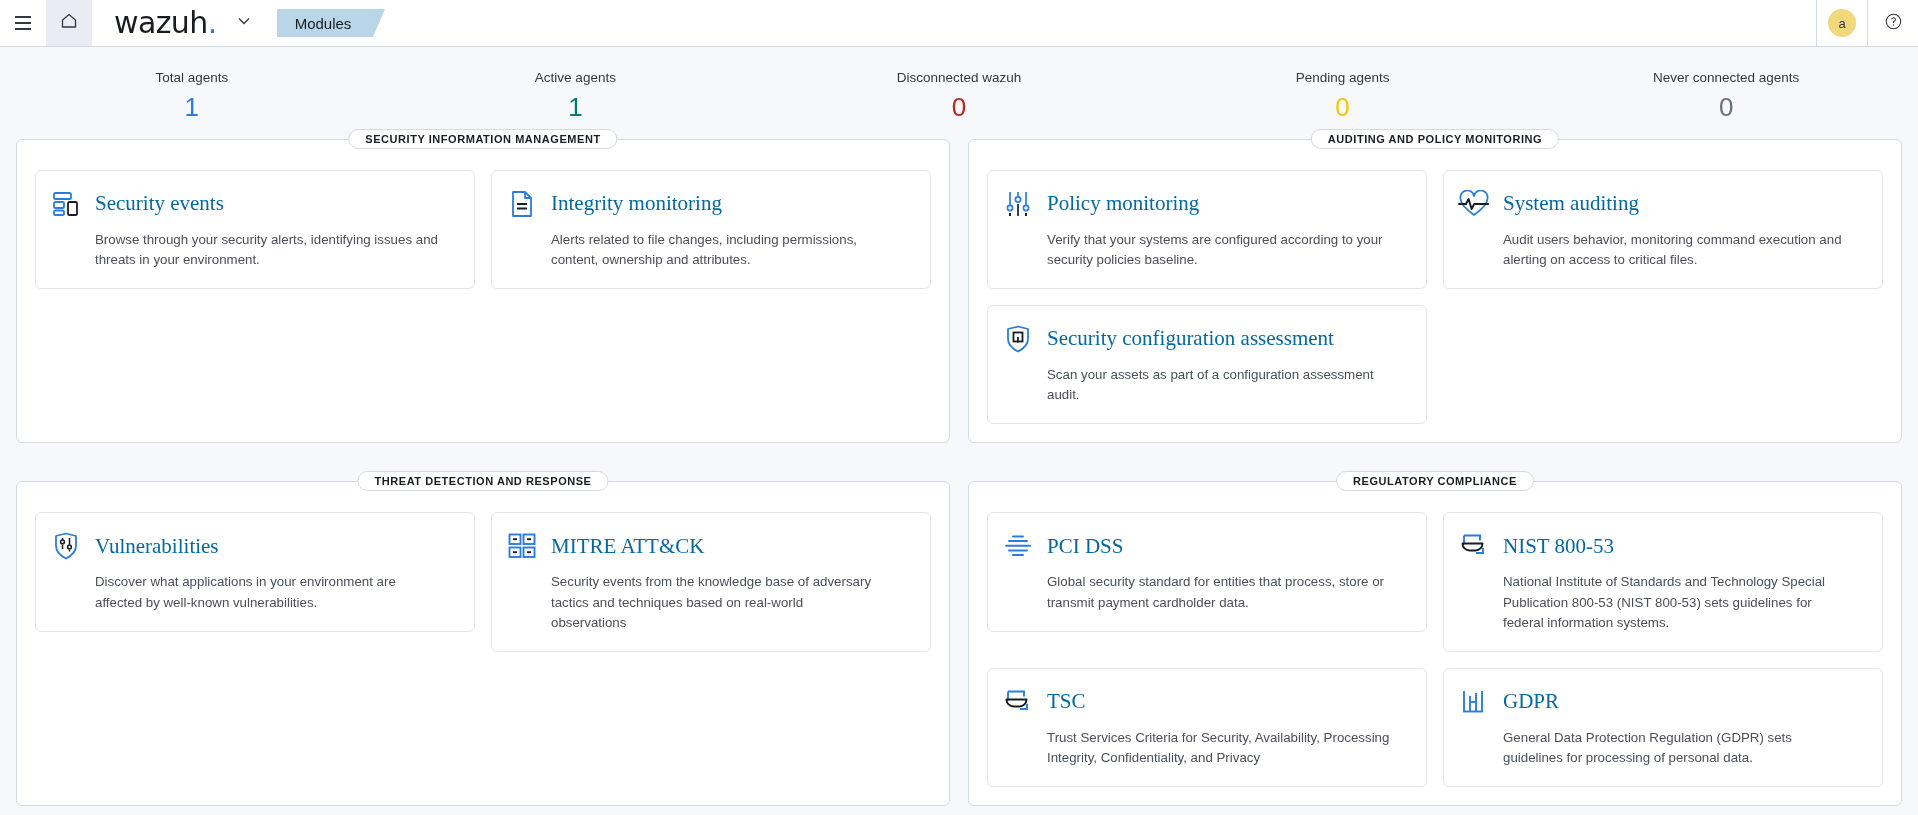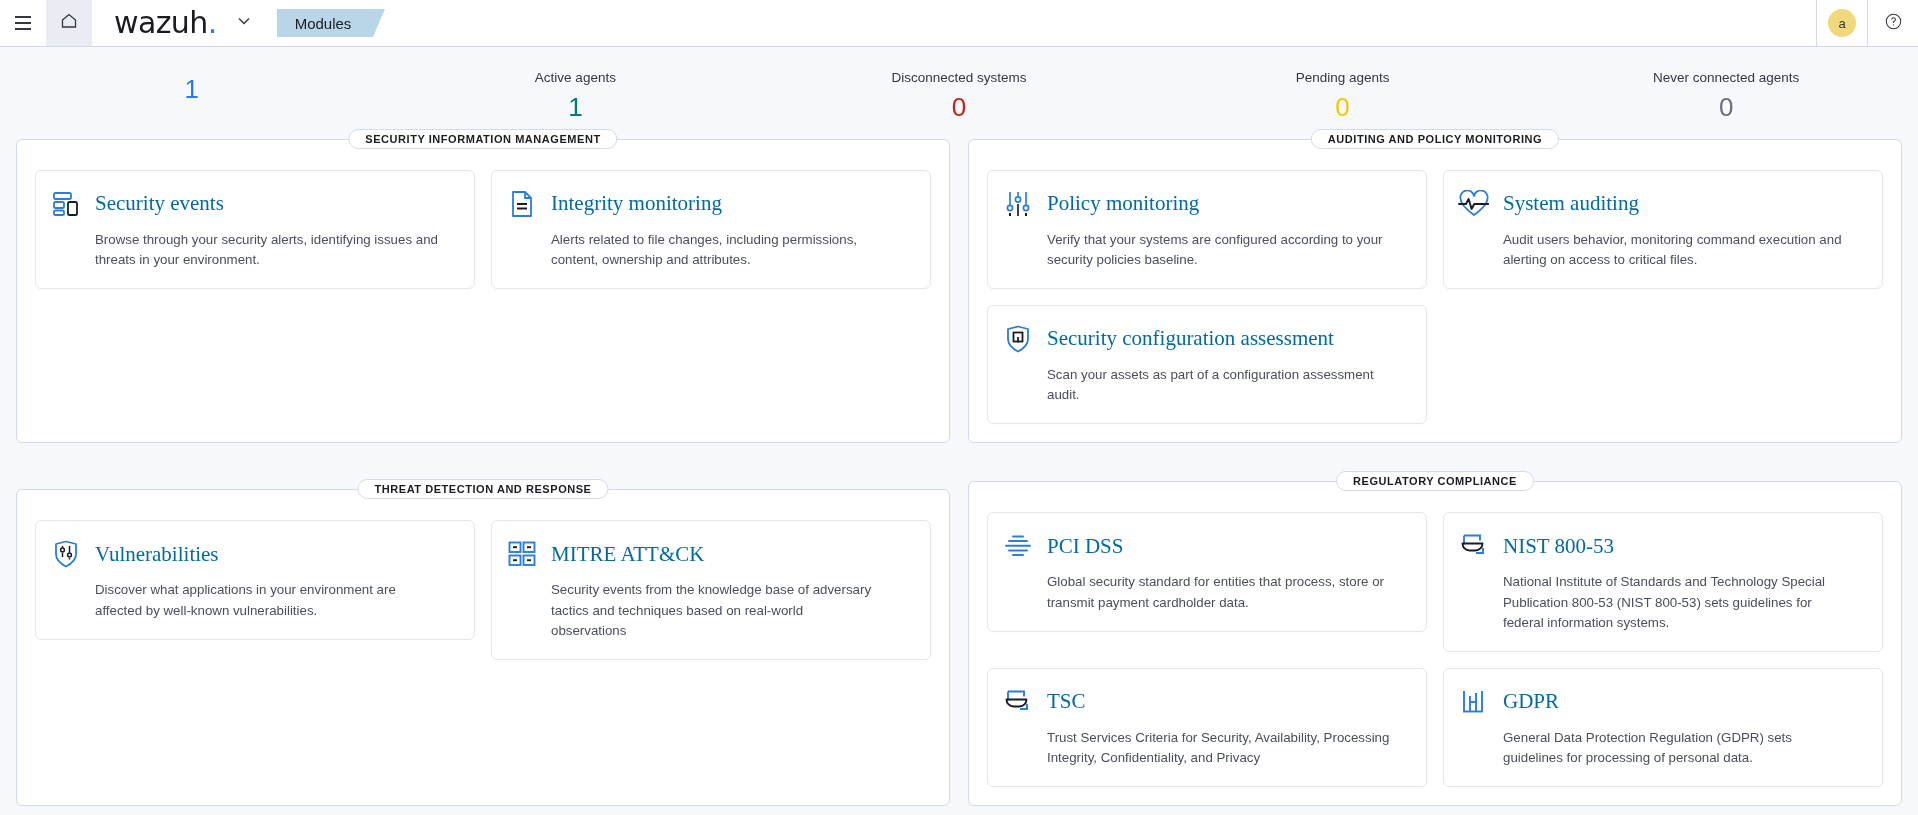--- a/index.html
+++ b/index.html
@@ -164,21 +164,21 @@
   .panel {
     background: #ffffff;
     border: 1px solid #d3dae6;
     border-radius: 6px;
     position: relative;
     margin-bottom: 22px;
     padding: 30px 18px 18px 18px;
   }
   .panel-sim { min-height: 246px; }
   .panel-apm { min-height: 246px; }
-  .panel-tdr { min-height: 256px; margin-top: 8px; }
+  .panel-tdr { min-height: 256px; }
   .panel-rc  { min-height: 256px; }
 
   .panel-title {
     position: absolute;
     top: -11px;
     left: 50%;
     transform: translateX(-50%);
     background: #ffffff;
     border: 1px solid #d3dae6;
     border-radius: 11px;
@@ -287,30 +287,31 @@
           <circle cx="10" cy="13.6" r="0.65" fill="#343741" stroke="none"></circle>
         </svg>
       </span>
     </div>
   </div>
 </div>
 
 <div class="stats-row">
 
   <div class="stat">
+    <div class="stat-label">Total agents</div>
     <div class="stat-value" style="color:#2b7ddb">1</div>
   </div>
 
   <div class="stat">
     <div class="stat-label">Active agents</div>
     <div class="stat-value" style="color:#017d73">1</div>
   </div>
 
   <div class="stat">
-    <div class="stat-label">Disconnected systems</div>
+    <div class="stat-label">Disconnected wazuh</div>
     <div class="stat-value" style="color:#bd271e">0</div>
   </div>
 
   <div class="stat">
     <div class="stat-label">Pending agents</div>
     <div class="stat-value" style="color:#f5c700">0</div>
   </div>
 
   <div class="stat">
     <div class="stat-label">Never connected agents</div>

